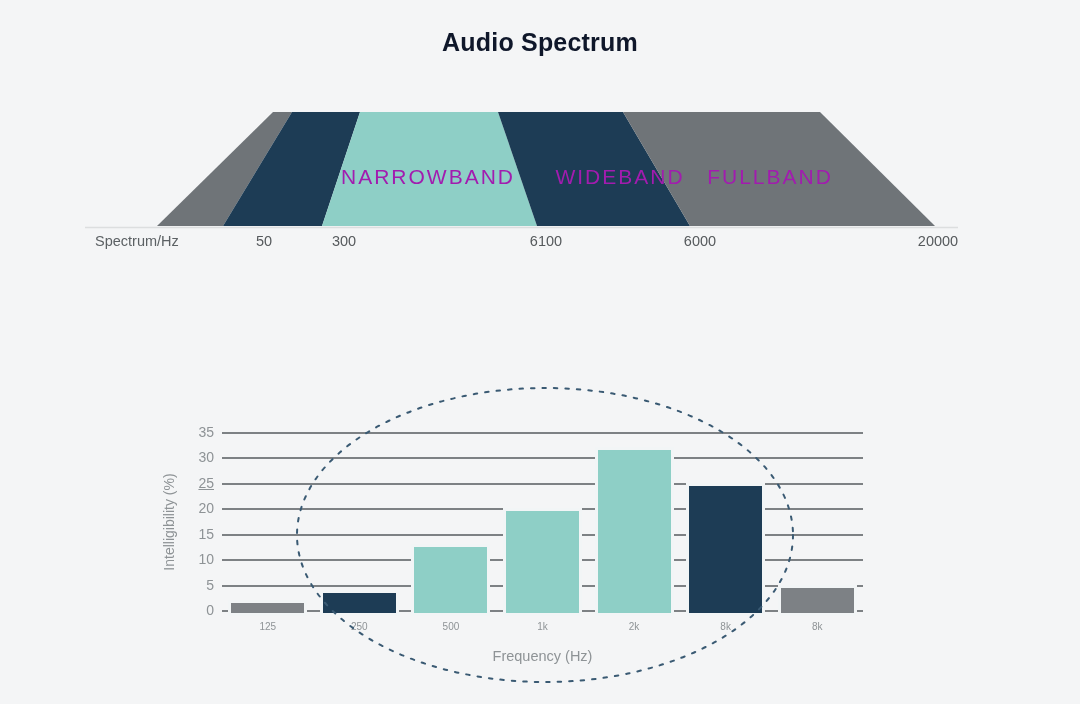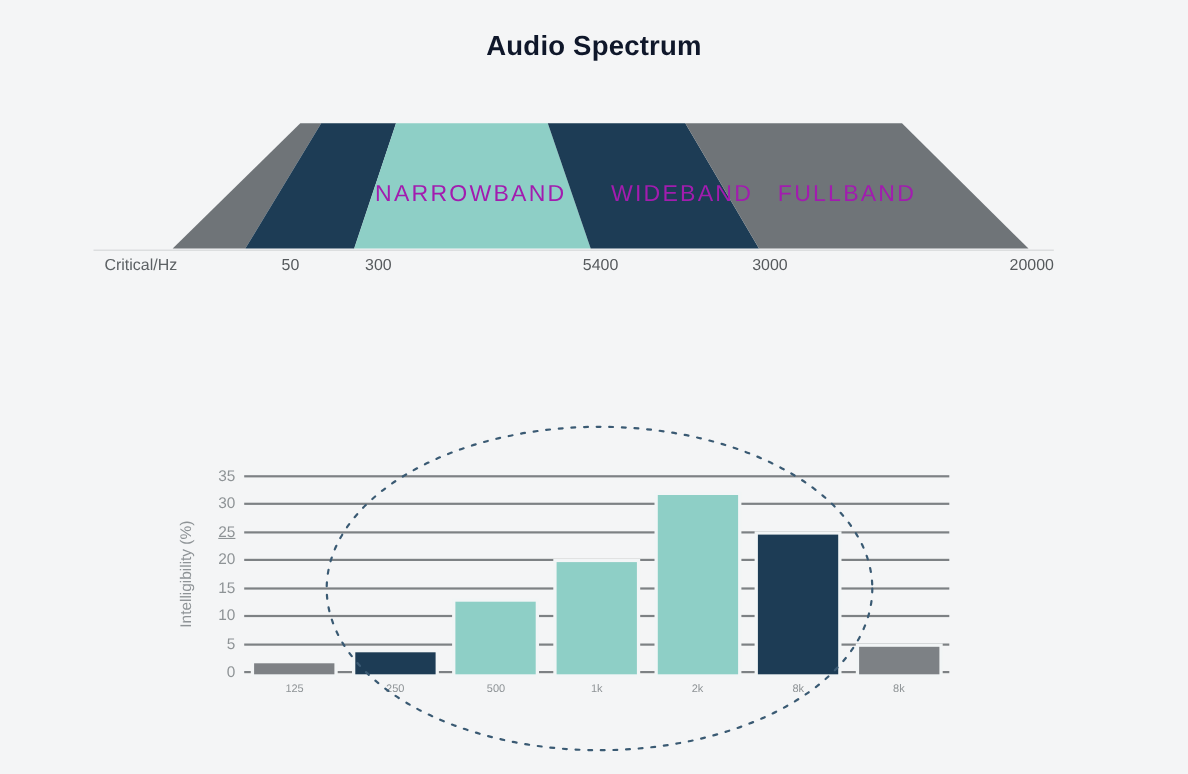--- a/index.html
+++ b/index.html
@@ -81,25 +81,25 @@
     <polygon points="242,126 280,12 418,12 457,126" fill="#8ecfc6"></polygon>
     <polygon points="457,126 418,12 543,12 610,126" fill="#1d3c55"></polygon>
     <polygon points="610,126 543,12 740,12 855,126" fill="#6f7478"></polygon>
     <line x1="5" y1="127.5" x2="878" y2="127.5" stroke="#dcdedf" stroke-width="1.5"></line>
   </svg>
 
   <span class="band-label narrow">NARROWBAND</span>
   <span class="band-label wide">WIDEBAND</span>
   <span class="band-label full">FULLBAND</span>
 
-  <span class="freq axis">Critical/Hz</span>
+  <span class="freq axis">Spectrum/Hz</span>
   <span class="freq num f0">50</span>
   <span class="freq num f1">300</span>
-  <span class="freq num f2">5400</span>
-  <span class="freq num f3">3000</span>
+  <span class="freq num f2">6100</span>
+  <span class="freq num f3">6000</span>
   <span class="freq num f4">20000</span>
 
   <div class="caption">
   </div>
 
   <span class="ylab">Intelligibility (%)</span>
   <div class="yticks">
       <div class="ytick" style="top: calc(0% - 9px);">35</div>
       <div class="ytick" style="top: calc(14.2857% - 9px);">30</div>
       <div class="ytick" style="top: calc(28.5714% - 9px); text-decoration: underline;">25</div>
@@ -126,18 +126,19 @@
       <div class="xtick" style="left: 35.7143%;">500</div>
       <div class="bar" style="left: 50%; height: 57.1429%; background: rgb(142, 207, 198);"></div>
       <div class="xtick" style="left: 50%;">1k</div>
       <div class="bar" style="left: 64.2857%; height: 91.4286%; background: rgb(142, 207, 198);"></div>
       <div class="xtick" style="left: 64.2857%;">2k</div>
       <div class="bar" style="left: 78.5714%; height: 71.4286%; background: rgb(29, 60, 85);"></div>
       <div class="xtick" style="left: 78.5714%;">8k</div>
       <div class="bar" style="left: 92.8571%; height: 14.2857%; background: rgb(125, 129, 133);"></div>
       <div class="xtick" style="left: 92.8571%;">8k</div>
     </div>
+  <div class="xlab">Frequency (Hz)</div>
 
   <svg class="ellipse-svg" width="535" height="320" viewBox="0 0 535 320">
     <ellipse cx="265" cy="157" rx="248" ry="147" fill="none" stroke-width="2" stroke-dasharray="3.5 8" stroke-linecap="round" stroke="#3a5a73"></ellipse>
   </svg>
 
 </div>
 
 </body></html>

